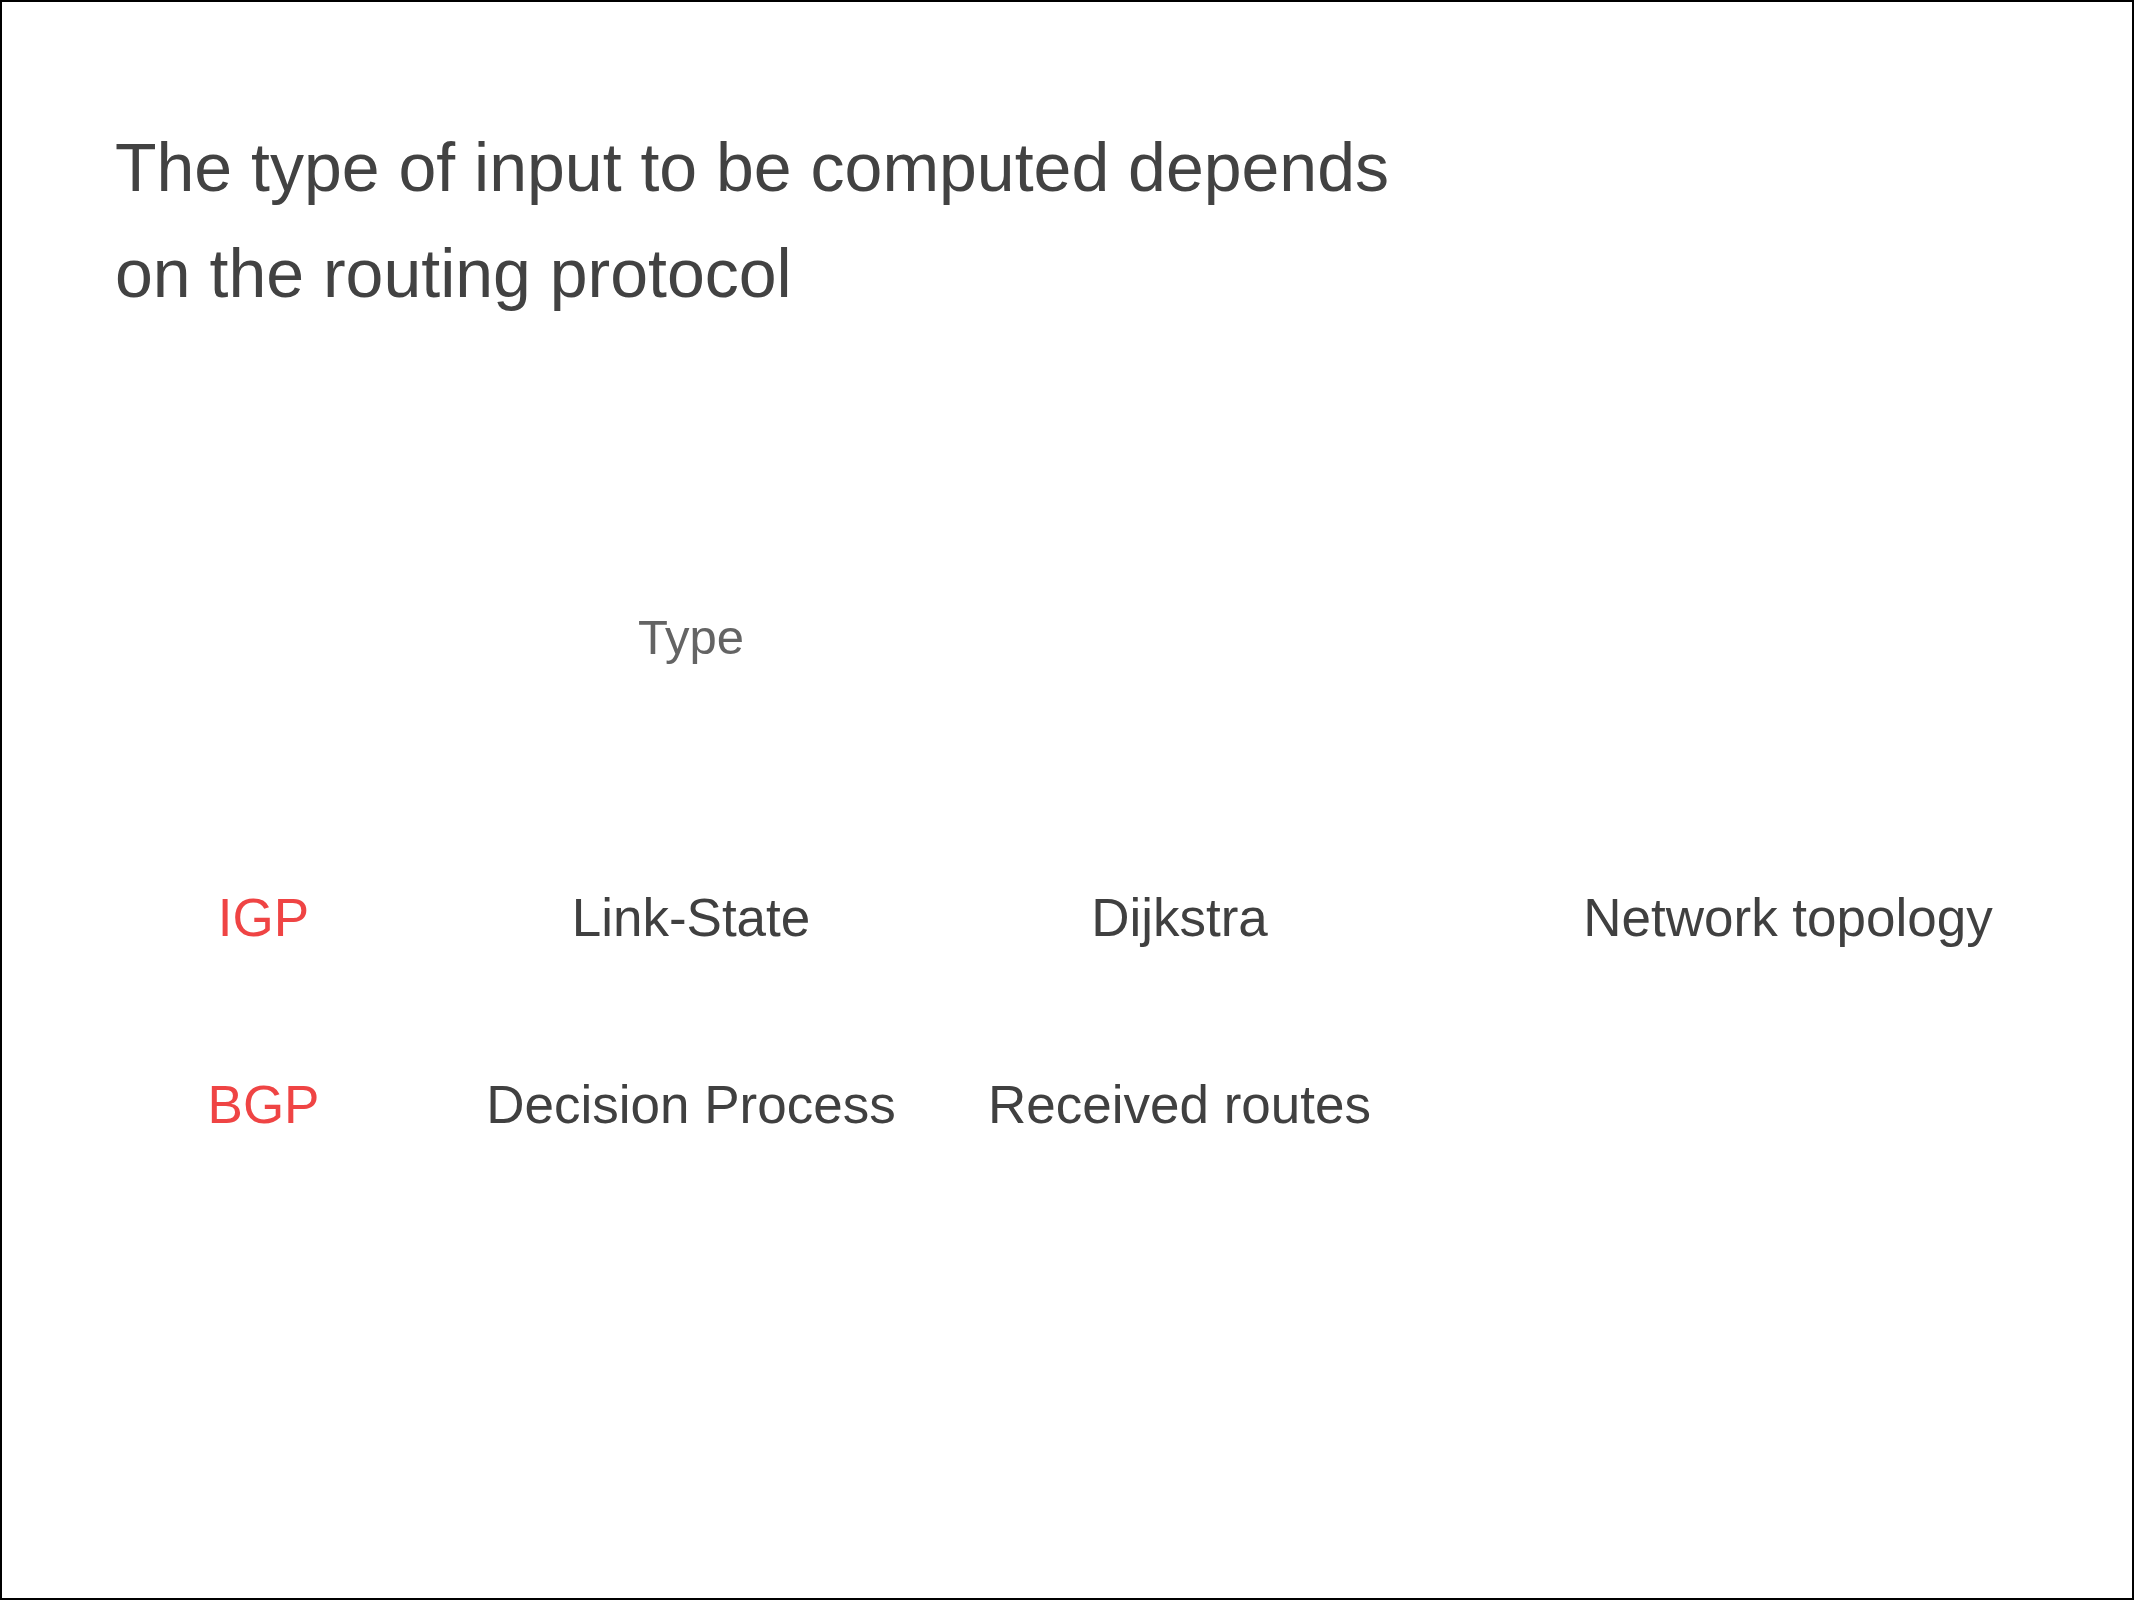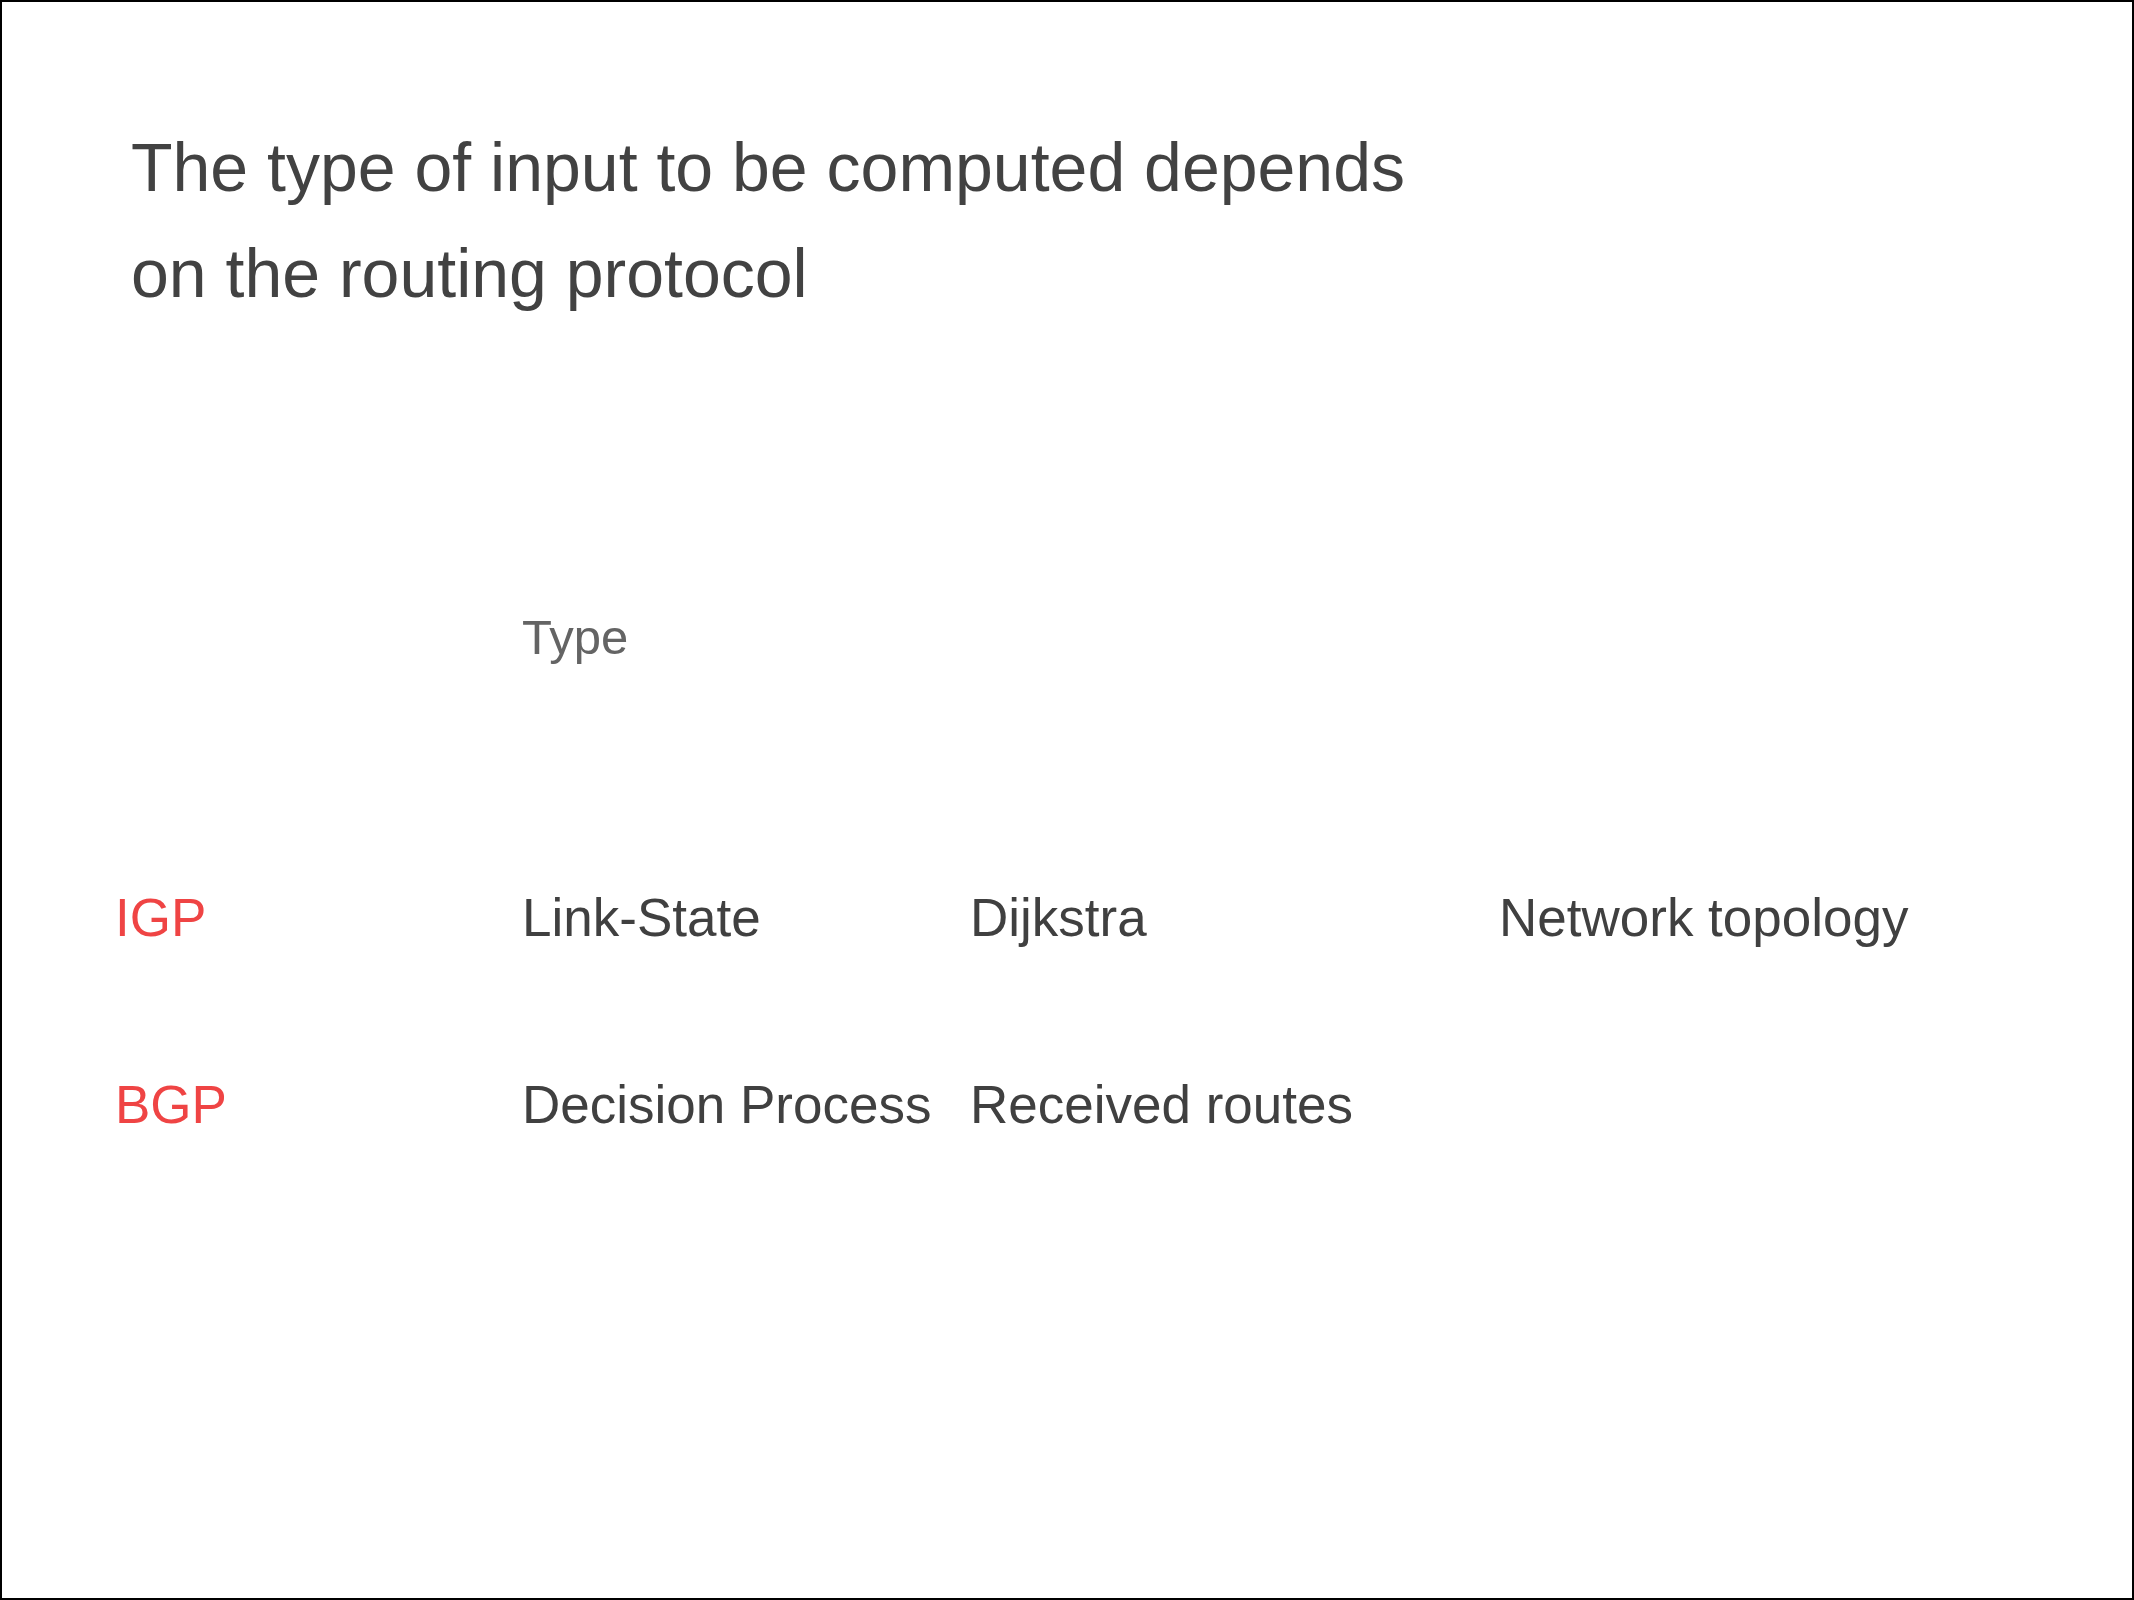--- a/index.html
+++ b/index.html
@@ -12,36 +12,37 @@
     width: 2134px;
     height: 1600px;
     box-sizing: border-box;
     background: #ffffff;
     border: 2px solid #000000;
     font-family: "Liberation Sans", sans-serif;
     overflow: hidden;
   }
   .slide-title {
     position: absolute;
-    left: 129px;
+    left: 113px;
     top: 112px;
     font-size: 68px;
     line-height: 106px;
     font-weight: 400;
     color: #424242;
     letter-spacing: 0px;
   }
   .table-row {
     position: absolute;
     left: 0;
     right: 0;
     display: grid;
     grid-template-columns: 407px 448px 529px auto;
-    padding-left: 113px;
+    padding-left: 58px;
     white-space: nowrap;
+    text-align: center;
   }
   .header-row {
     top: 603px;
     font-size: 49px;
     line-height: 64px;
     color: #646464;
   }
   .data-row-1 { top: 881px; }
   .data-row-2 { top: 1068px; }
   .data-row {

